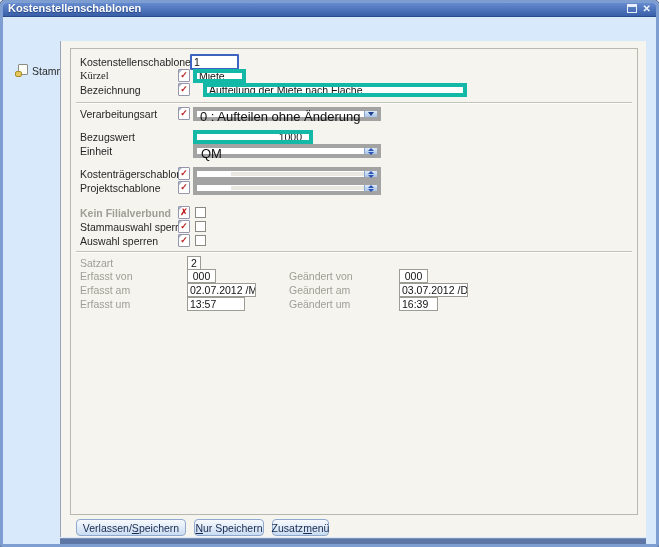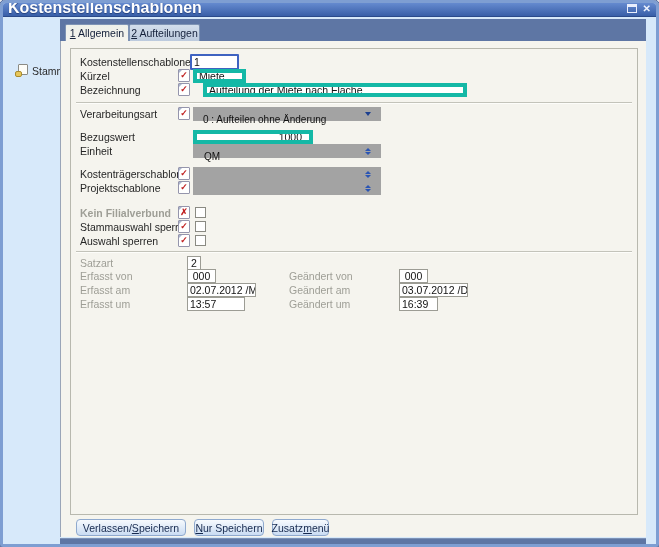--- a/index.html
+++ b/index.html
@@ -7,21 +7,21 @@
   .window {
     position:relative; width:659px; height:547px;
     background:#d7e9fa; border:3px solid #7e9ed2; outline:1px solid #3a5a98;
     border-radius:6px 6px 3px 3px; overflow:hidden;
   }
   .titlebar {
     position:absolute; left:-3px; top:-3px; width:659px; height:17px;
     background:linear-gradient(#6f94d8, #395fa8); border-bottom:1px solid #2a4a8a;
     border-radius:5px 5px 0 0; display:flex; align-items:center; padding:0 8px;
   }
-  .titlebar .title { color:#fff; font-size:16px; font-weight:bold; text-shadow:0 1px 1px #23407c; }
+  .titlebar .title { color:#fff; font-size:11px; font-weight:bold; text-shadow:0 1px 1px #23407c; }
   .titlebar .controls { margin-left:auto; display:flex; gap:6px; align-items:center; }
   .ctl-restore { width:10px; height:9px; border:1px solid #e8eefc; position:relative; background:transparent; }
   .ctl-restore::before { content:""; position:absolute; left:0; top:0; right:0; height:2px; background:#e8eefc; }
   .ctl-close { color:#eef3fd; font-size:10px; font-weight:bold; line-height:9px; }
   .sidebar-item { position:absolute; left:12px; top:61px; display:flex; align-items:center; gap:4px; cursor:default; }
   .doc-icon { position:relative; width:13px; height:13px; display:inline-block; }
   .doc-icon .page { position:absolute; left:3px; top:0; width:10px; height:11px; background:#fdfdf8; border:1px solid #8b8b84; border-radius:1px; }
   .doc-icon .blob { position:absolute; left:0; bottom:0; width:7px; height:6px; background:#e8c75a; border:1px solid #a98c2e; border-radius:2px; }
   .sidebar-item .lbl { font-size:10.5px; color:#2a2a2a; }
   .tabstrip { position:absolute; left:57px; top:16px; width:586px; height:22px; background:#5e76a4; }
@@ -41,21 +41,21 @@
   .flabel.mid { left:228px; }
   .fld {
     position:absolute; height:14px; background:#fff; border:4px solid #14b8a6;
     font-size:10.5px; line-height:12px; color:#111; padding:0 2px; font-family:"Liberation Sans", sans-serif;
   }
   input.fld { outline:none; }
   input.fld.focused { border:2px solid #3f63c1; height:16px; border-radius:1px; }
   .fld.right { text-align:right; padding-right:7px; }
   .ro { position:absolute; height:14px; background:#fff; border:1px solid #9c9c94; font-size:10.5px; line-height:12px; color:#111; padding:0 2px; white-space:nowrap; overflow:hidden; }
   .ro.center { text-align:center; padding:0; }
-  .combo { position:absolute; height:14px; background:#fff; border:7px solid #a3a3a3; font-size:10px; line-height:12px; color:#111; }
+  .combo { position:absolute; height:14px; background:#fff; border:4px solid #a3a3a3; font-size:13px; line-height:12px; color:#111; }
   .combo .val { position:absolute; left:3px; top:0; white-space:nowrap; }
   .combo .code { position:absolute; left:4px; top:0; }
   .combo .desc { position:absolute; left:34px; top:0; white-space:nowrap; }
   .combo .greyzone { position:absolute; left:34px; top:1px; bottom:1px; right:13px; background:#e9e9e2; }
   .cbtn {
     position:absolute; right:0; top:0; bottom:0; width:13px;
     background:linear-gradient(#dce9fa, #a9c4e8); border-left:1px solid #86a5d2;
     display:flex; align-items:center; justify-content:center; flex-direction:column; cursor:default;
   }
   .arr-down { width:0; height:0; border-left:3px solid transparent; border-right:3px solid transparent; border-top:4px solid #1c3f8f; }
@@ -89,36 +89,28 @@
   </div>
 
   <div class="sidebar-item">
     <span class="doc-icon">
         <span class="page"></span>
         <span class="blob"></span>
       </span>
     <span class="lbl">Stammblatt</span>
   </div>
 
-  <div class="tabstrip">
-    <div class="tab active" style="left:5px; width:64px;">
-        <span><u>1</u><span> Allgemein</span></span>
-      </div>
-    <div class="tab inactive" style="left:69px; width:71px;">
-        <span><u>2</u><span> Aufteilungen</span></span>
-      </div>
-  </div>
 
   <div class="page">
     <div class="panel"></div>
 
     <div class="flabel" style="top:15px;">Kostenstellenschablone</div>
     <input class="fld focused" style="left: 129px; top: 13px; width: 49px;" value="1">
 
-    <div class="flabel" style="top:29px;">Kürzel</div>
+    <div class="flabel" style="top:29px;font-family:Liberation Serif, serif;">Kürzel</div>
     <span class="mark" style="top:28px;">✓</span>
     <input class="fld" style="left: 132px; top: 28px; width: 53px;" value="Miete">
 
     <div class="flabel" style="top:43px;">Bezeichnung</div>
     <span class="mark" style="top:42px;">✓</span>
     <input class="fld" style="left: 132px; top: 42px; width: 264px; margin-left: 10px;" value="Aufteilung der Miete nach Fläche">
 
     <div class="sep" style="top:61px;"></div>
 
     <div class="flabel" style="top:67px;">Verarbeitungsart</div>

